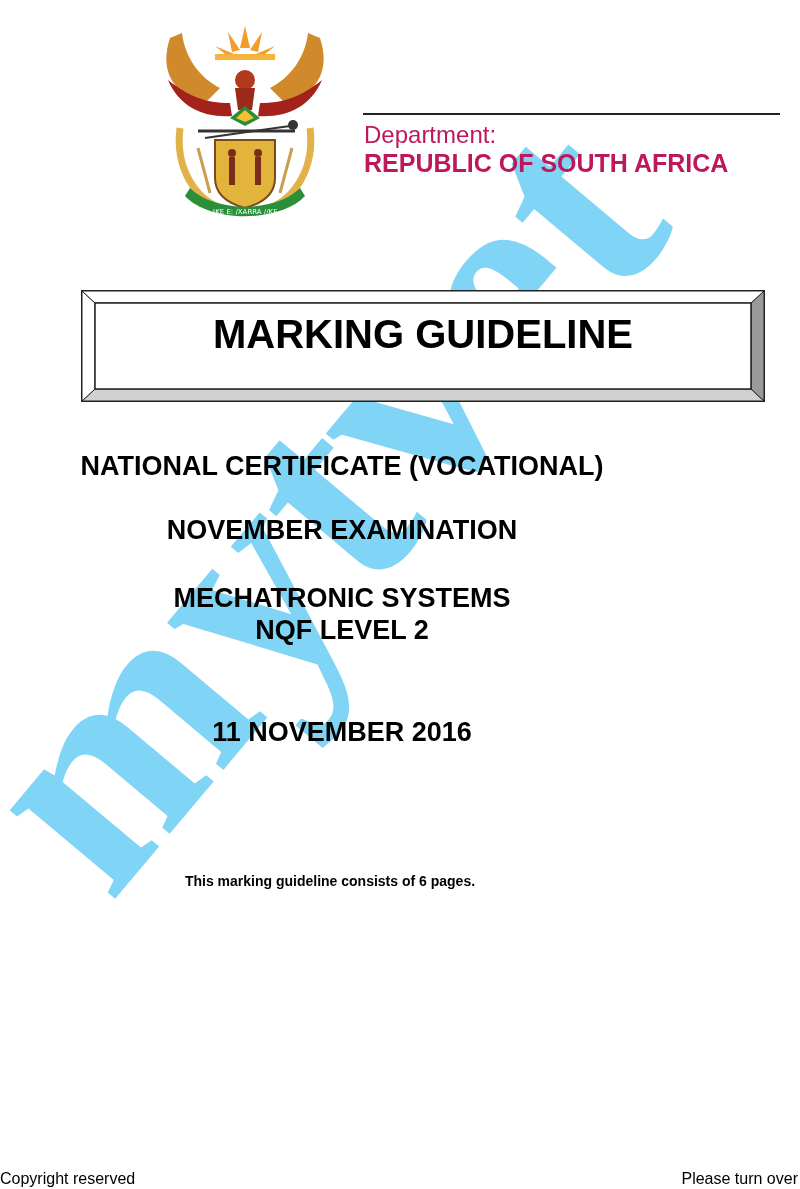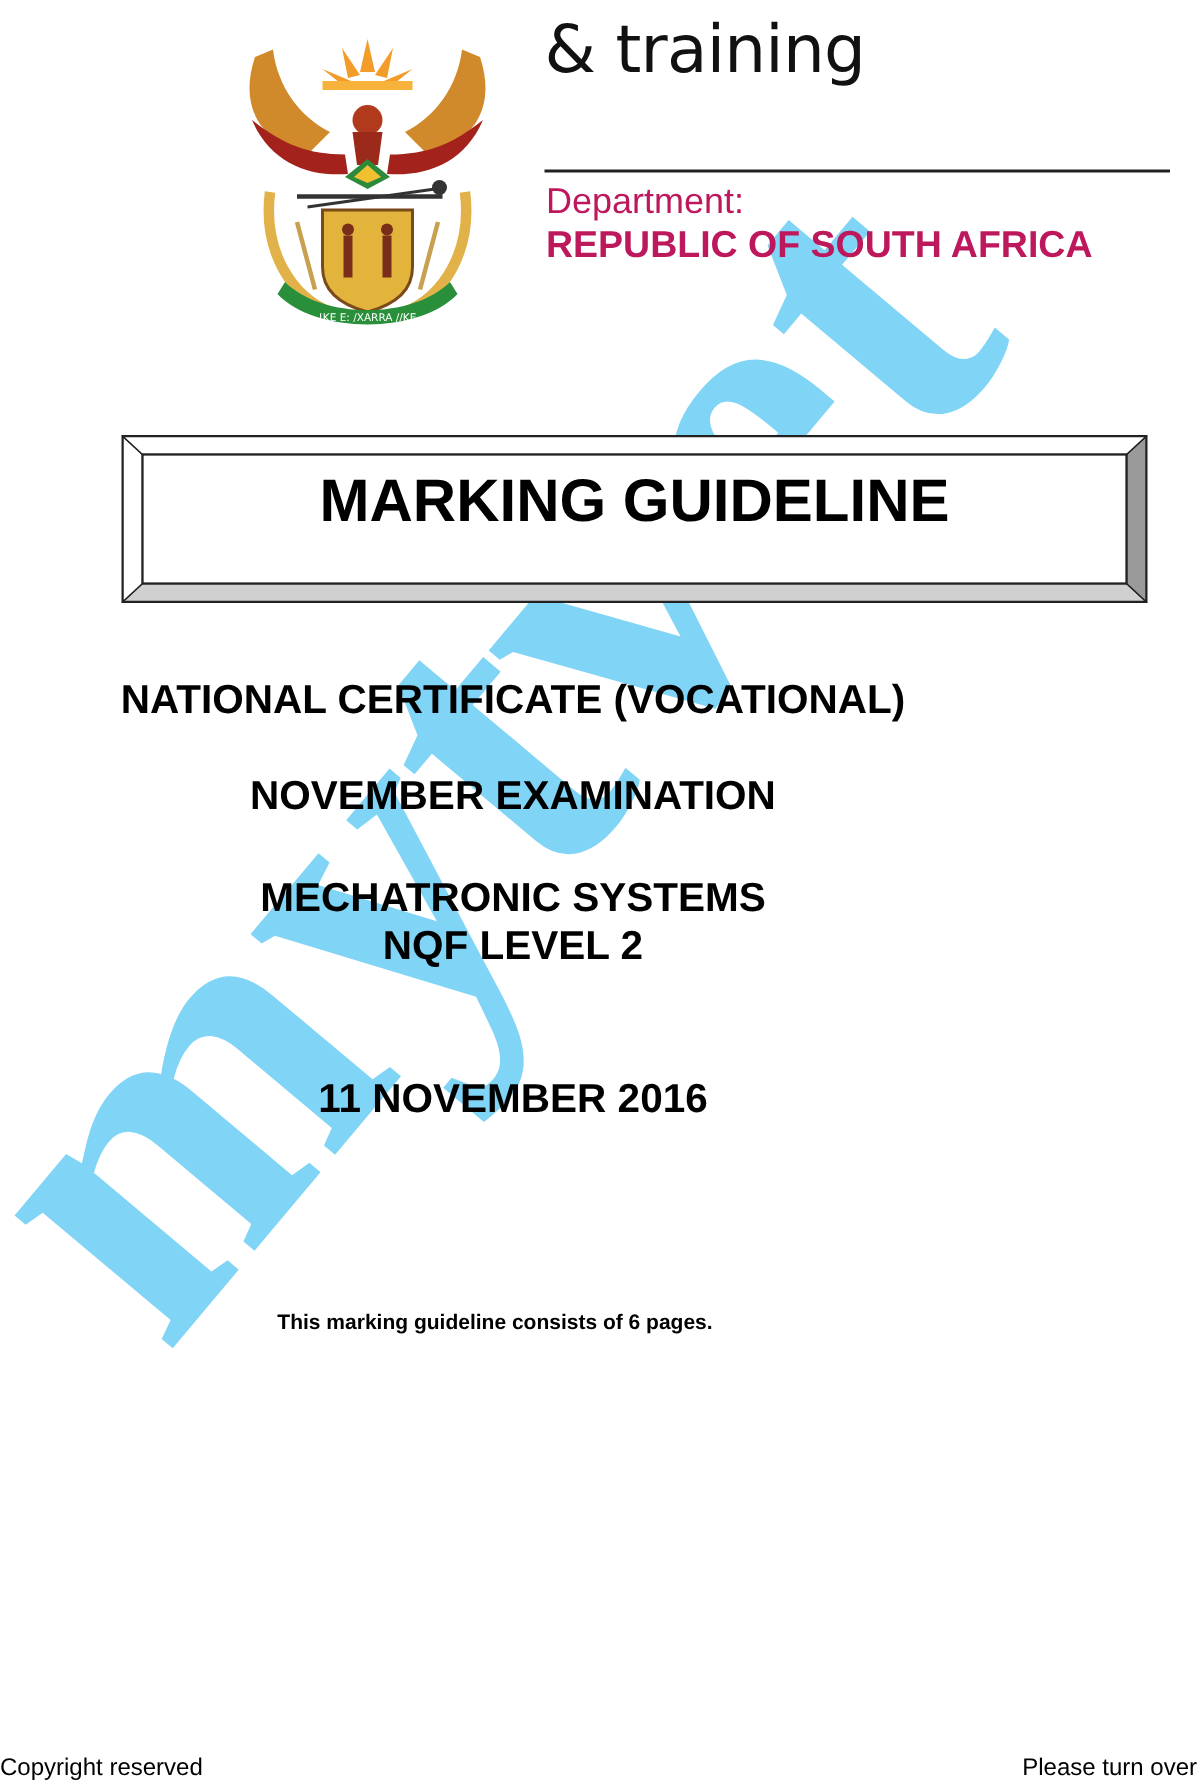--- a/index.html
+++ b/index.html
@@ -73,21 +73,20 @@
       <rect x="69" y="139" width="6" height="28"></rect>
     <circle cx="98" cy="135" r="4"></circle>
       <rect x="95" y="139" width="6" height="28"></rect>
   </g>
 
   <path d="M25,178 C50,205 120,205 145,178 L140,170 C115,195 55,195 30,170 Z" fill="#2a8f3a"></path>
   <text x="85" y="196" text-anchor="middle" font-family="DejaVu Sans, sans-serif" font-size="7" fill="#ffffff">!KE E: /XARRA //KE</text>
 </svg>
 
 <div class="dept-block">
-  <div class="brand-line">&amp; training</div>
 </div>
 <div class="brand-rule"></div>
 <div class="dept-text">
   <div>Department:</div>
   <div class="strong">REPUBLIC OF SOUTH AFRICA</div>
 </div>
 
 <div class="title-box">
   <svg width="684" height="112" viewBox="0 0 684 112" xmlns="http://www.w3.org/2000/svg">
     <polygon points="0,0 684,0 684,112 0,112" fill="#ffffff" stroke="#222" stroke-width="2"></polygon>

